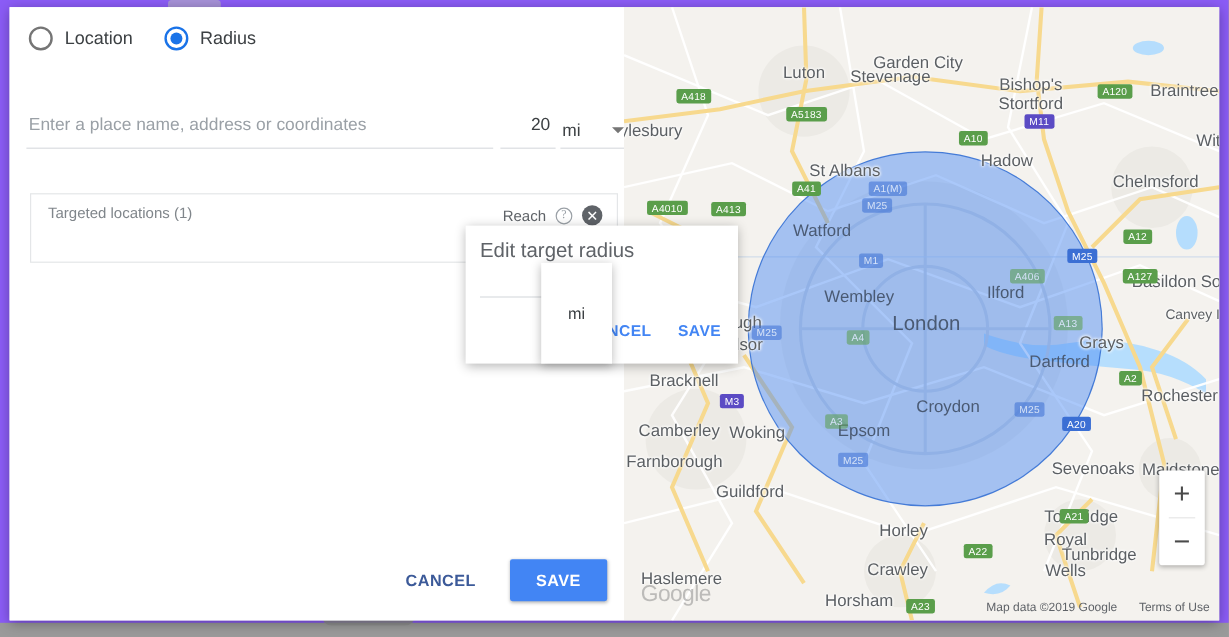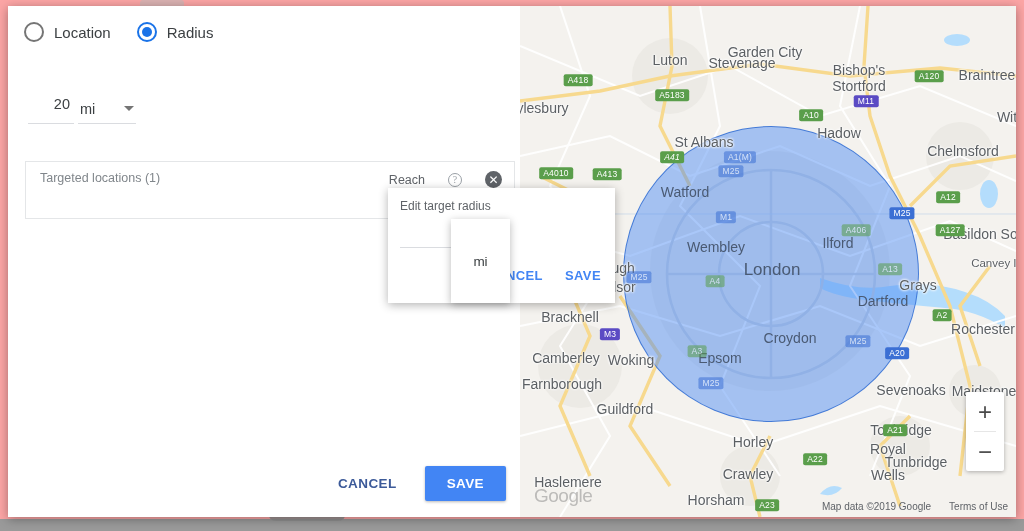--- a/index.html
+++ b/index.html
@@ -8,21 +8,21 @@
     width: 1024px; height: 531px;
     overflow: hidden;
     font-family: "Liberation Sans", sans-serif;
     background: #9a9a9a;
   }
 
   #root {
     position: relative;
     width: 1024px;
     height: 519px;
-    background: #fca5a5;
+    background: #8b5cf6;
   }
 
   
   .bg-artifact {
     position: absolute;
     background: #bdbdbd;
     opacity: .55;
     border-radius: 3px;
   }
   #bg-top  { left: 140px; top: 0px;   width: 44px; height: 9px; }
@@ -99,21 +99,21 @@
 
   
   #targeted-card {
     position: absolute; left: 17px; top: 155px;
     width: 490px; min-height: 58px;
     border: 1px solid #e4e6e8; background:#fff;
     padding: 9px 12px 12px 14px;
   }
   #targeted-head { display:flex; align-items:flex-start; justify-content:space-between; }
   #targeted-title { font-size: 12.5px; color:#80868b; }
-  #reach-group { display:flex; align-items:center; gap:23px; }
+  #reach-group { display:flex; align-items:center; gap:8px; }
   #reach-label { font-size: 12.5px; color:#5f6368; }
   .help-icon {
     width:14px;height:14px;border-radius:50%;border:1px solid #9aa0a6;
     color:#9aa0a6; font-size:10px; line-height:12px; text-align:center;
     font-family:"Liberation Serif", serif;
   }
   .close-chip {
     width:17px;height:17px;border-radius:50%;background:#5f6368;color:#fff;
     display:flex;align-items:center;justify-content:center;font-size:12px;line-height:1;
     cursor:pointer;
@@ -212,21 +212,21 @@
 
   
   #edit-popup {
     position:absolute; left: 380px; top: 182px;
     width: 227px; height: 115px;
     background:#fff; box-shadow: 0 2px 9px rgba(0,0,0,.3);
     z-index: 30;
   }
   #edit-popup-title {
     position:absolute; left: 12px; top: 11px;
-    font-size: 12px; color:#5f6368;
+    font-size: 17px; color:#5f6368;
   }
   #edit-popup-input {
     position:absolute; left: 12px; top: 34px;
     width: 100px; height: 26px;
     border:none; border-bottom:1px solid #dadce0;
     text-align:right; font-size:15px; color:#3c4043;
     padding: 0 6px 4px 0; outline:none; background:transparent;
     font-family:"Liberation Sans", sans-serif;
   }
   #edit-popup-actions {
@@ -270,20 +270,21 @@
           <span class="radio-mark"></span>
           <span class="radio-label">Location</span>
         </div>
         <div class="radio-opt selected">
           <span class="radio-mark"></span>
           <span class="radio-label">Radius</span>
         </div>
       </div>
 
       <div id="place-row">
+        <input id="place-input" type="text" placeholder="Enter a place name, address or coordinates" style="">
         <input id="radius-num-input" type="text" value="20" style="">
         <div id="unit-select">
           <span id="unit-value">mi</span>
           <span class="caret-down"></span>
         </div>
       </div>
 
       <div id="targeted-card">
         <div id="targeted-head">
           <span id="targeted-title">Targeted locations (1)</span>
@@ -402,21 +403,21 @@
           <div class="map-label med" style="left: 196px; top: 494px;">Horsham</div>
         </div>
       <div id="map-shields">
           <div class="shield green" style="left: 38px; top: 74px;">A418</div>
           <div class="shield green" style="left: 132px; top: 89px;">A5183</div>
           <div class="shield green" style="left: 389px; top: 70px;">A120</div>
           <div class="shield purple" style="left: 346px; top: 95px;">M11</div>
           <div class="shield green" style="left: 271px; top: 109px;">A10</div>
           <div class="shield green" style="left: 16px; top: 167px;">A4010</div>
           <div class="shield green" style="left: 67px; top: 168px;">A413</div>
-          <div class="shield green" style="left: 132px; top: 151px; font-style: italic;">A41</div>
+          <div class="shield green" style="left: 132px; top: 151px;">A41</div>
           <div class="shield blue faint" style="left: 220px; top: 151px;">A1(M)</div>
           <div class="shield blue faint" style="left: 211px; top: 165px;">M25</div>
           <div class="shield green" style="left: 408px; top: 191px;">A12</div>
           <div class="shield blue faint" style="left: 206px; top: 211px;">M1</div>
           <div class="shield blue" style="left: 382px; top: 207px;">M25</div>
           <div class="shield green faint" style="left: 316px; top: 224px;">A406</div>
           <div class="shield green" style="left: 410px; top: 224px;">A127</div>
           <div class="shield green faint" style="left: 350px; top: 263px;">A13</div>
           <div class="shield blue faint" style="left: 119px; top: 271px;">M25</div>
           <div class="shield green faint" style="left: 175px; top: 275px;">A4</div>

